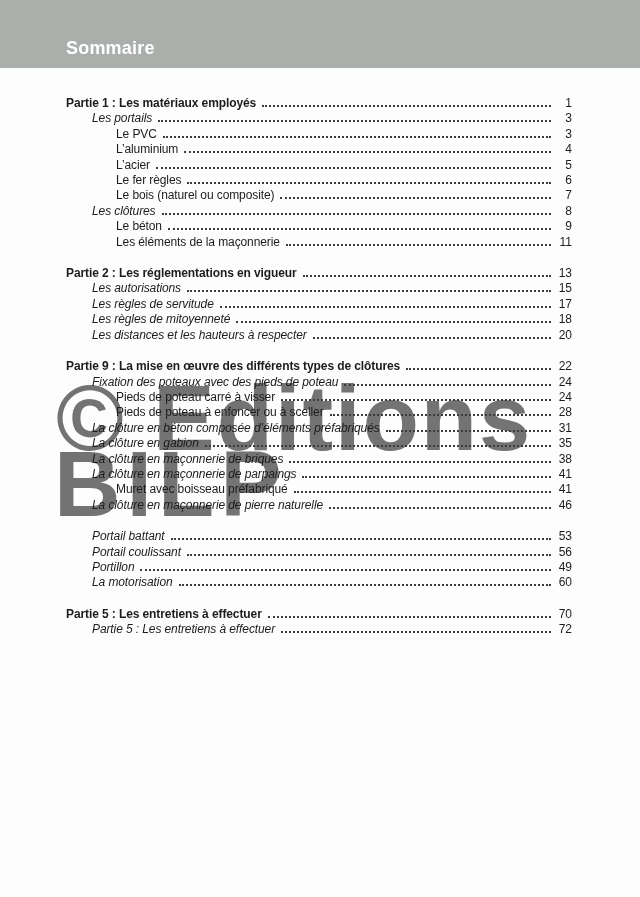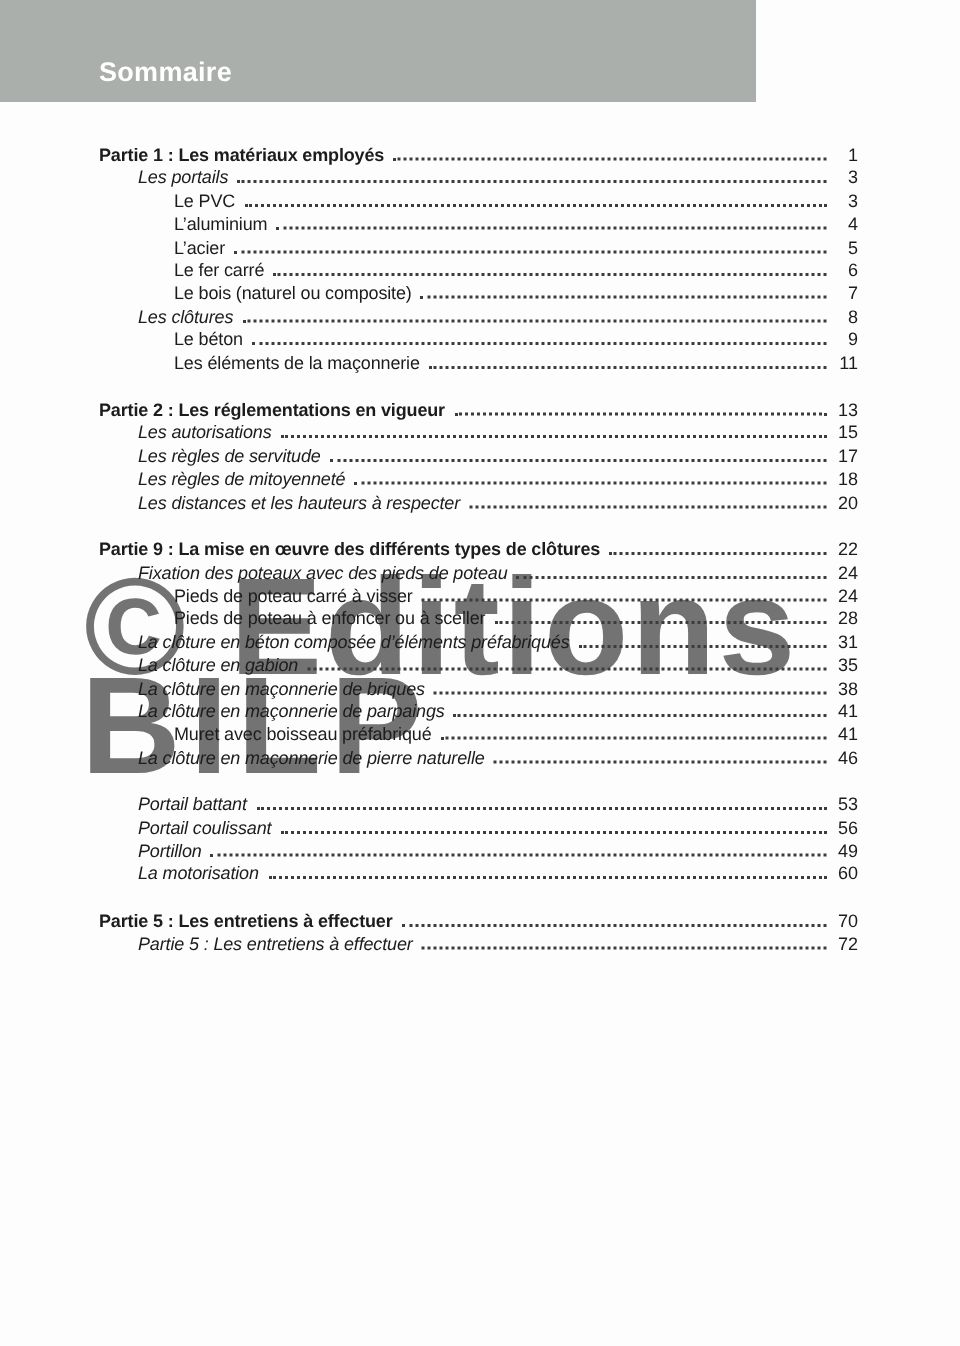--- a/index.html
+++ b/index.html
@@ -6,21 +6,21 @@
   body{
     width:640px;height:897px;
     background:#ffffff;
     font-family:"Liberation Sans","DejaVu Sans",sans-serif;
     color:#1c1c1c;
     overflow:hidden;
   }
   .page{position:relative;width:640px;height:897px;background:#fdfdfd;overflow:hidden;}
 
   
-  .header{position:absolute;top:0;left:0;width:504px;height:68px;background:#abafab;}
+  .header{position:absolute;top:0;left:0;width:640px;height:68px;background:#abafab;}
   .header-title{
     position:absolute;left:66px;top:39px;
     color:#ffffff;font-size:18px;font-weight:bold;letter-spacing:.2px;
     line-height:18px;
   }
 
   
   .watermark{position:absolute;z-index:0;font-weight:bold;white-space:nowrap;pointer-events:none;}
   .wm-line1{left:56px;top:366px;font-size:92px;color:#737373;letter-spacing:2px;}
   .wm-line2{left:54px;top:432px;font-size:92px;color:#737373;letter-spacing:6px;}
@@ -79,21 +79,21 @@
       <span class="label">L’aluminium</span>
       <span class="leader"></span>
       <span class="pg">4</span>
     </div>
         <div class="toc-row lvl2">
       <span class="label">L’acier</span>
       <span class="leader"></span>
       <span class="pg">5</span>
     </div>
         <div class="toc-row lvl2">
-      <span class="label">Le fer carré</span>
+      <span class="label">Le fer règles</span>
       <span class="leader"></span>
       <span class="pg">6</span>
     </div>
         <div class="toc-row lvl2">
       <span class="label">Le bois (naturel ou composite)</span>
       <span class="leader"></span>
       <span class="pg">7</span>
     </div>
         <div class="toc-row lvl1">
       <span class="label">Les clôtures</span>

